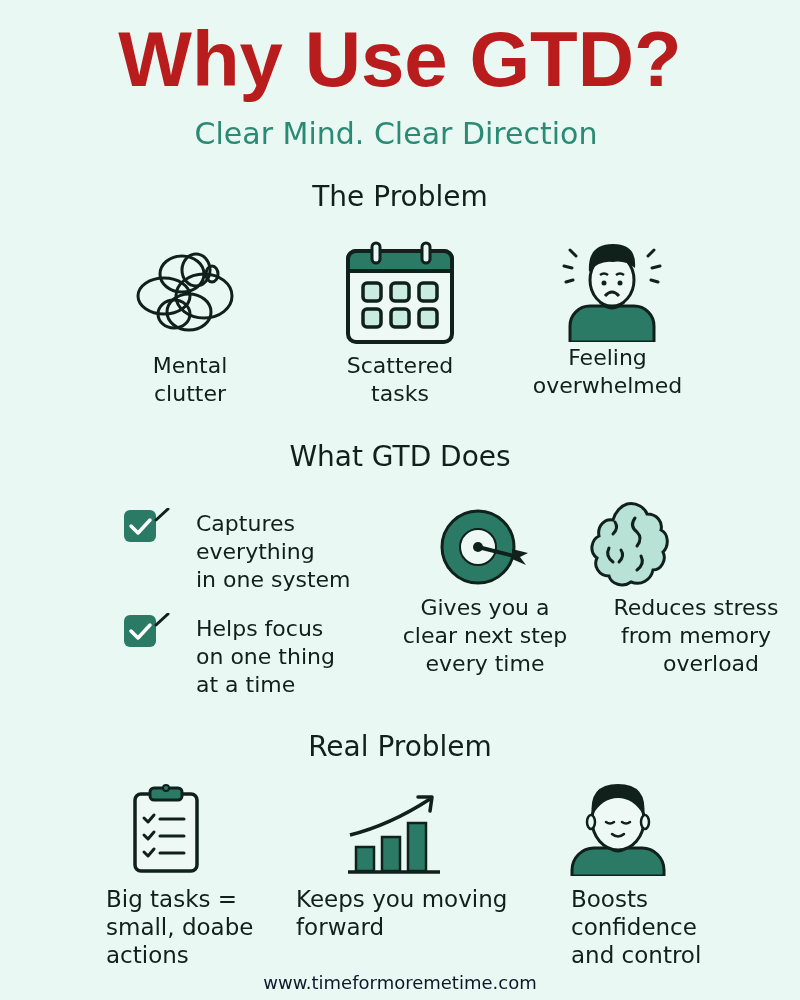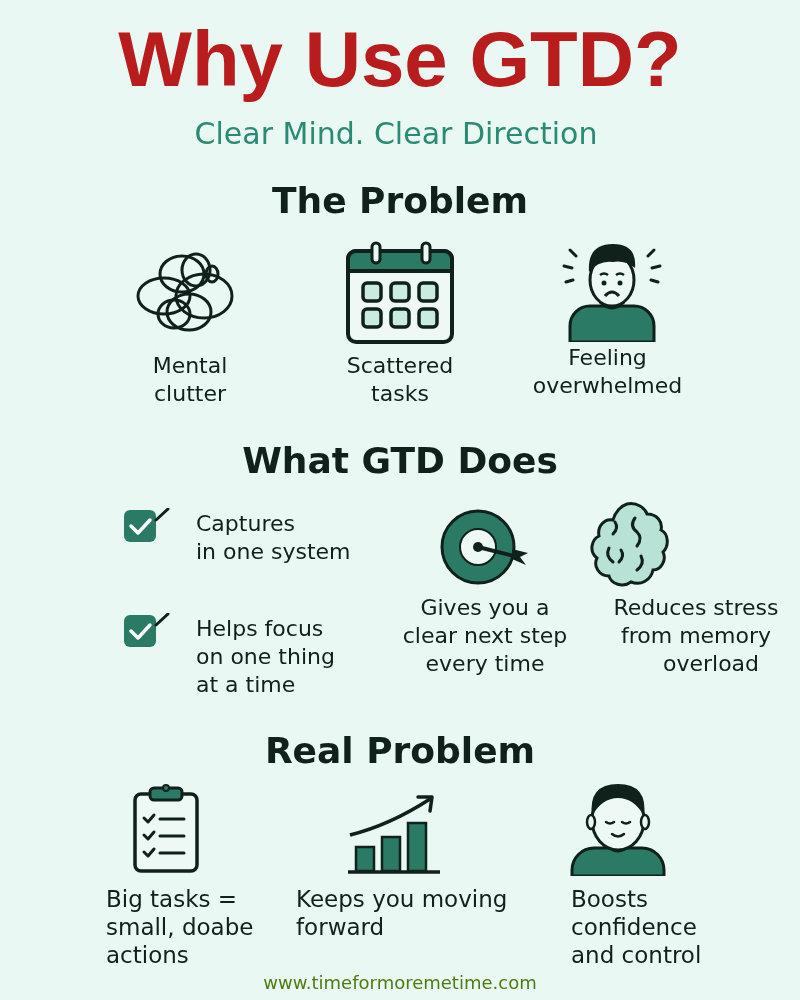--- a/index.html
+++ b/index.html
@@ -17,30 +17,30 @@
     font-family: "Liberation Sans", sans-serif;
     font-weight: 700; font-size: 78px; letter-spacing: 0px;
     color: #b91c1c;
   }
   .subtitle {
     left: 0; width: 792px; top: 116px; text-align: center;
     font-size: 30px; color: #2a8a74; font-weight: 400;
   }
   .section {
     left: 0; width: 800px; text-align: center;
-    font-weight: 700; font-size: 36px; color: #10201b;
+    font-weight: 400; font-size: 28px; color: #10201b;
   }
   .label {
     font-size: 22px; line-height: 28px; color: #10201b; text-align: center;
   }
   .label.left { text-align: left; }
   .icon svg { display: block; }
   .footer {
     left: 0; width: 800px; top: 972px; text-align: center;
-    font-size: 18px; color: #4d7c0f;
+    font-size: 18px; color: #0f172a;
   }
 </style>
 </head>
 <body>
 
 <div class="abs title">Why Use GTD?</div>
 <div class="abs subtitle">Clear Mind. Clear Direction</div>
 
 <div class="abs section" style="top:180px;">The Problem</div>
 
@@ -105,20 +105,21 @@
 
 <div class="abs icon" style="left:124px; top:508px;">
   <svg width="48" height="36" viewBox="0 0 48 36">
     <rect x="0" y="2" width="32" height="32" rx="6" fill="#2a7a66"></rect>
     <path d="M7 18 l7 7 l12 -13" stroke="#fff" stroke-width="3.5" fill="none" stroke-linecap="round" stroke-linejoin="round"></path>
     <path d="M32 12 l12 -11" stroke="#10201b" stroke-width="3" stroke-linecap="round"></path>
   </svg>
 </div>
 <div class="abs label left" style="left:196px; top:510px;">
   <div>Captures</div>
+  <div>everything</div>
   <div>in one system</div>
 </div>
 
 <div class="abs icon" style="left:124px; top:613px;">
   <svg width="48" height="36" viewBox="0 0 48 36">
     <rect x="0" y="2" width="32" height="32" rx="6" fill="#2a7a66"></rect>
     <path d="M7 18 l7 7 l12 -13" stroke="#fff" stroke-width="3.5" fill="none" stroke-linecap="round" stroke-linejoin="round"></path>
     <path d="M32 12 l12 -11" stroke="#10201b" stroke-width="3" stroke-linecap="round"></path>
   </svg>
 </div>

